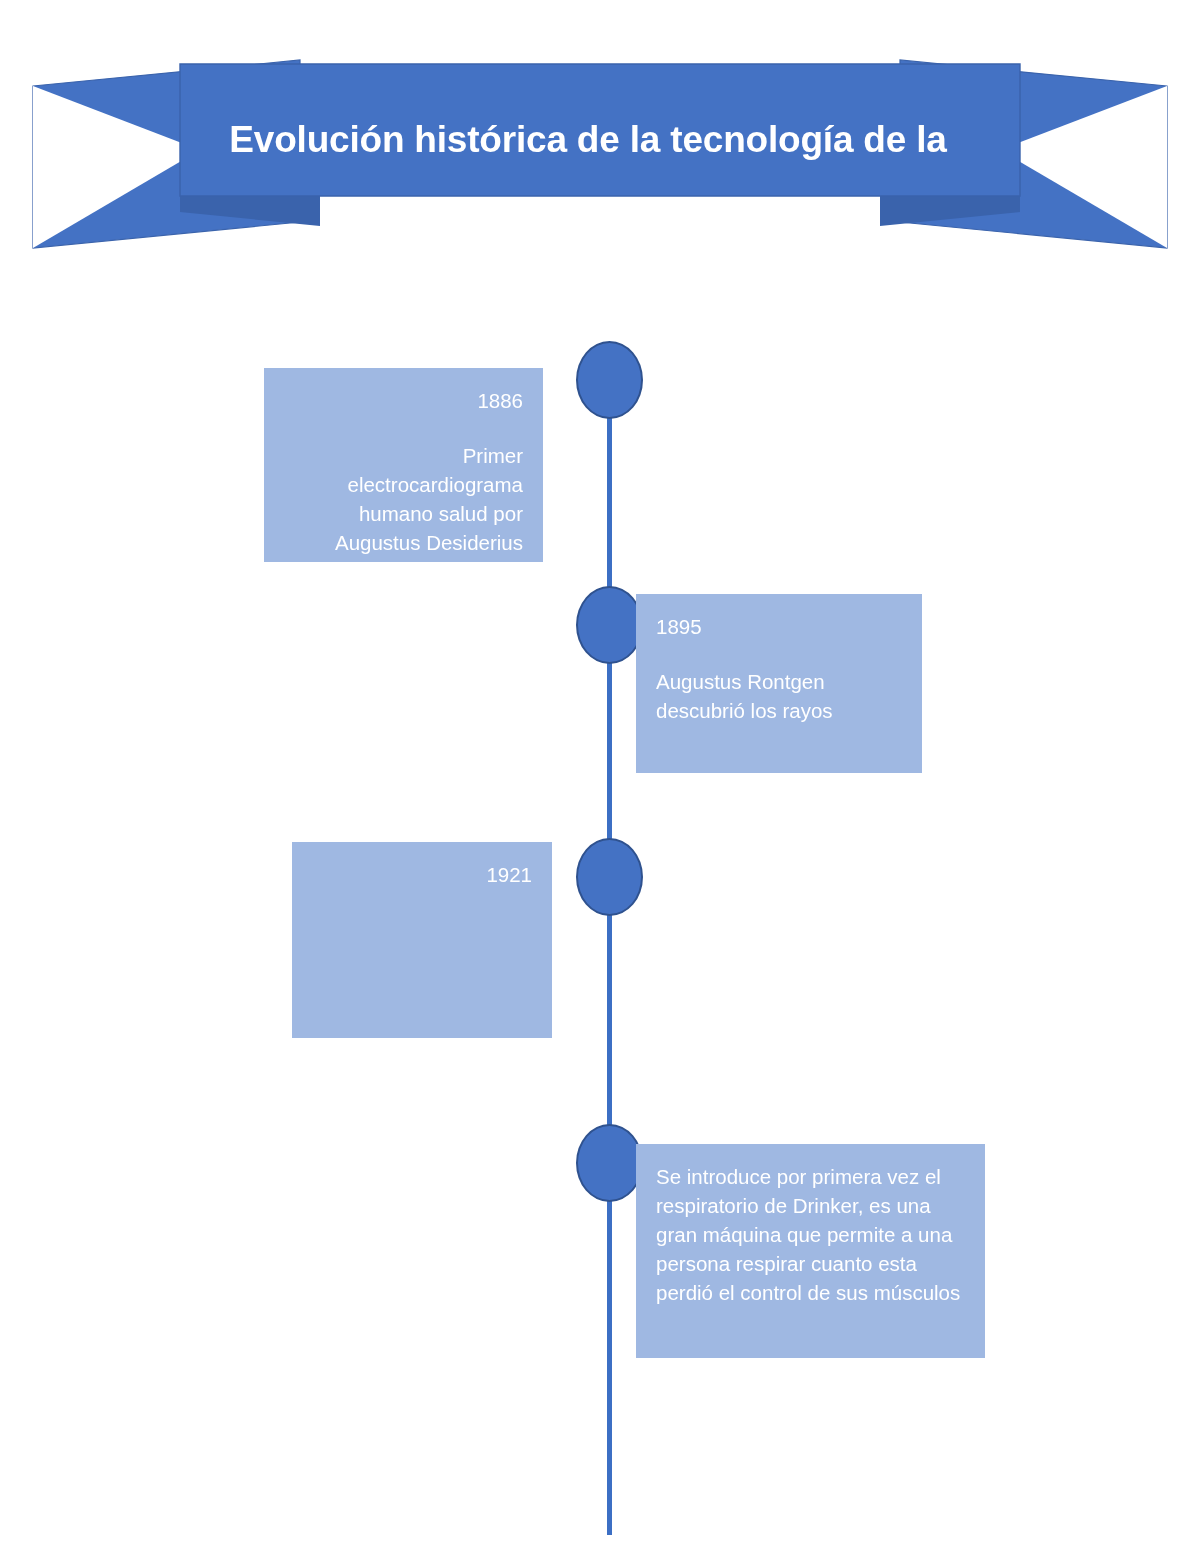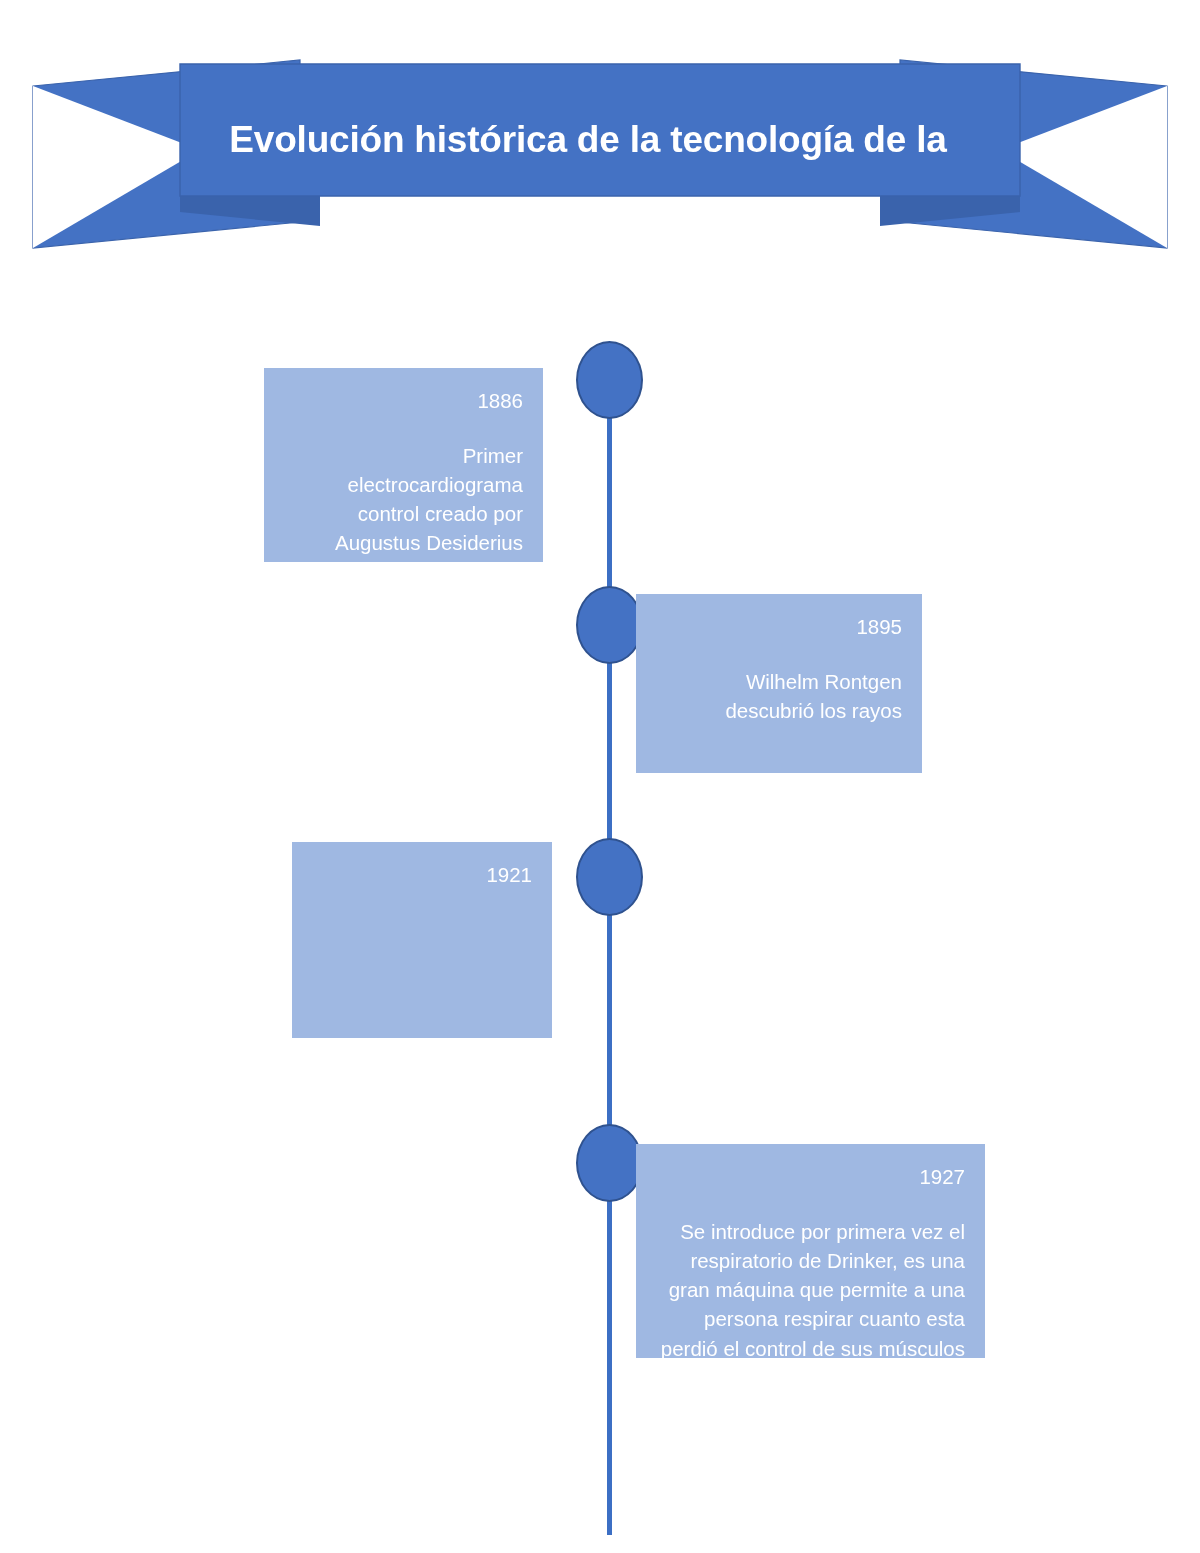--- a/index.html
+++ b/index.html
@@ -86,21 +86,21 @@
     line-height: 1.42;
     padding: 18px 20px;
   }
   .card .year {
     font-size: 20.5px;
     margin-bottom: 26px;
   }
   .card .desc { font-size: 20.5px; }
 
   .card.right-aligned { text-align: right; }
-  .card.left-aligned  { text-align: right; }
+  .card.left-aligned  { text-align: left; }
 
   .card.c1 { left: 264px; top: 368px; width: 279px; height: 194px; }
   .card.c2 { left: 636px; top: 594px; width: 286px; height: 179px; }
   .card.c3 { left: 292px; top: 842px; width: 260px; height: 196px; }
   .card.c4 { left: 636px; top: 1144px; width: 349px; height: 214px; }
 </style>
 </head>
 <body>
 
 <div class="banner-wrap">
@@ -125,28 +125,27 @@
 
 <div class="spine"></div>
 
 <div class="node n1"></div>
 <div class="node n2"></div>
 <div class="node n3"></div>
 <div class="node n4"></div>
 
 <div class="card c1 right-aligned">
   <div class="year">1886</div>
-  <div class="desc">Primer electrocardiograma control creado por Augustus Desiderius Waller</div>
+  <div class="desc">Primer electrocardiograma humano salud por Augustus Desiderius Waller</div>
 </div>
 
 <div class="card c2 left-aligned">
   <div class="year">1895</div>
-  <div class="desc">Wilhelm Rontgen descubrió los rayos</div>
+  <div class="desc">Augustus Rontgen descubrió los rayos</div>
 </div>
 
 <div class="card c3 right-aligned">
   <div class="year">1921</div>
 </div>
 
 <div class="card c4 left-aligned">
-  <div class="year">1927</div>
   <div class="desc">Se introduce por primera vez el respiratorio de Drinker, es una gran máquina que permite a una persona respirar cuanto esta perdió el control de sus músculos</div>
 </div>
 
 </body></html>

